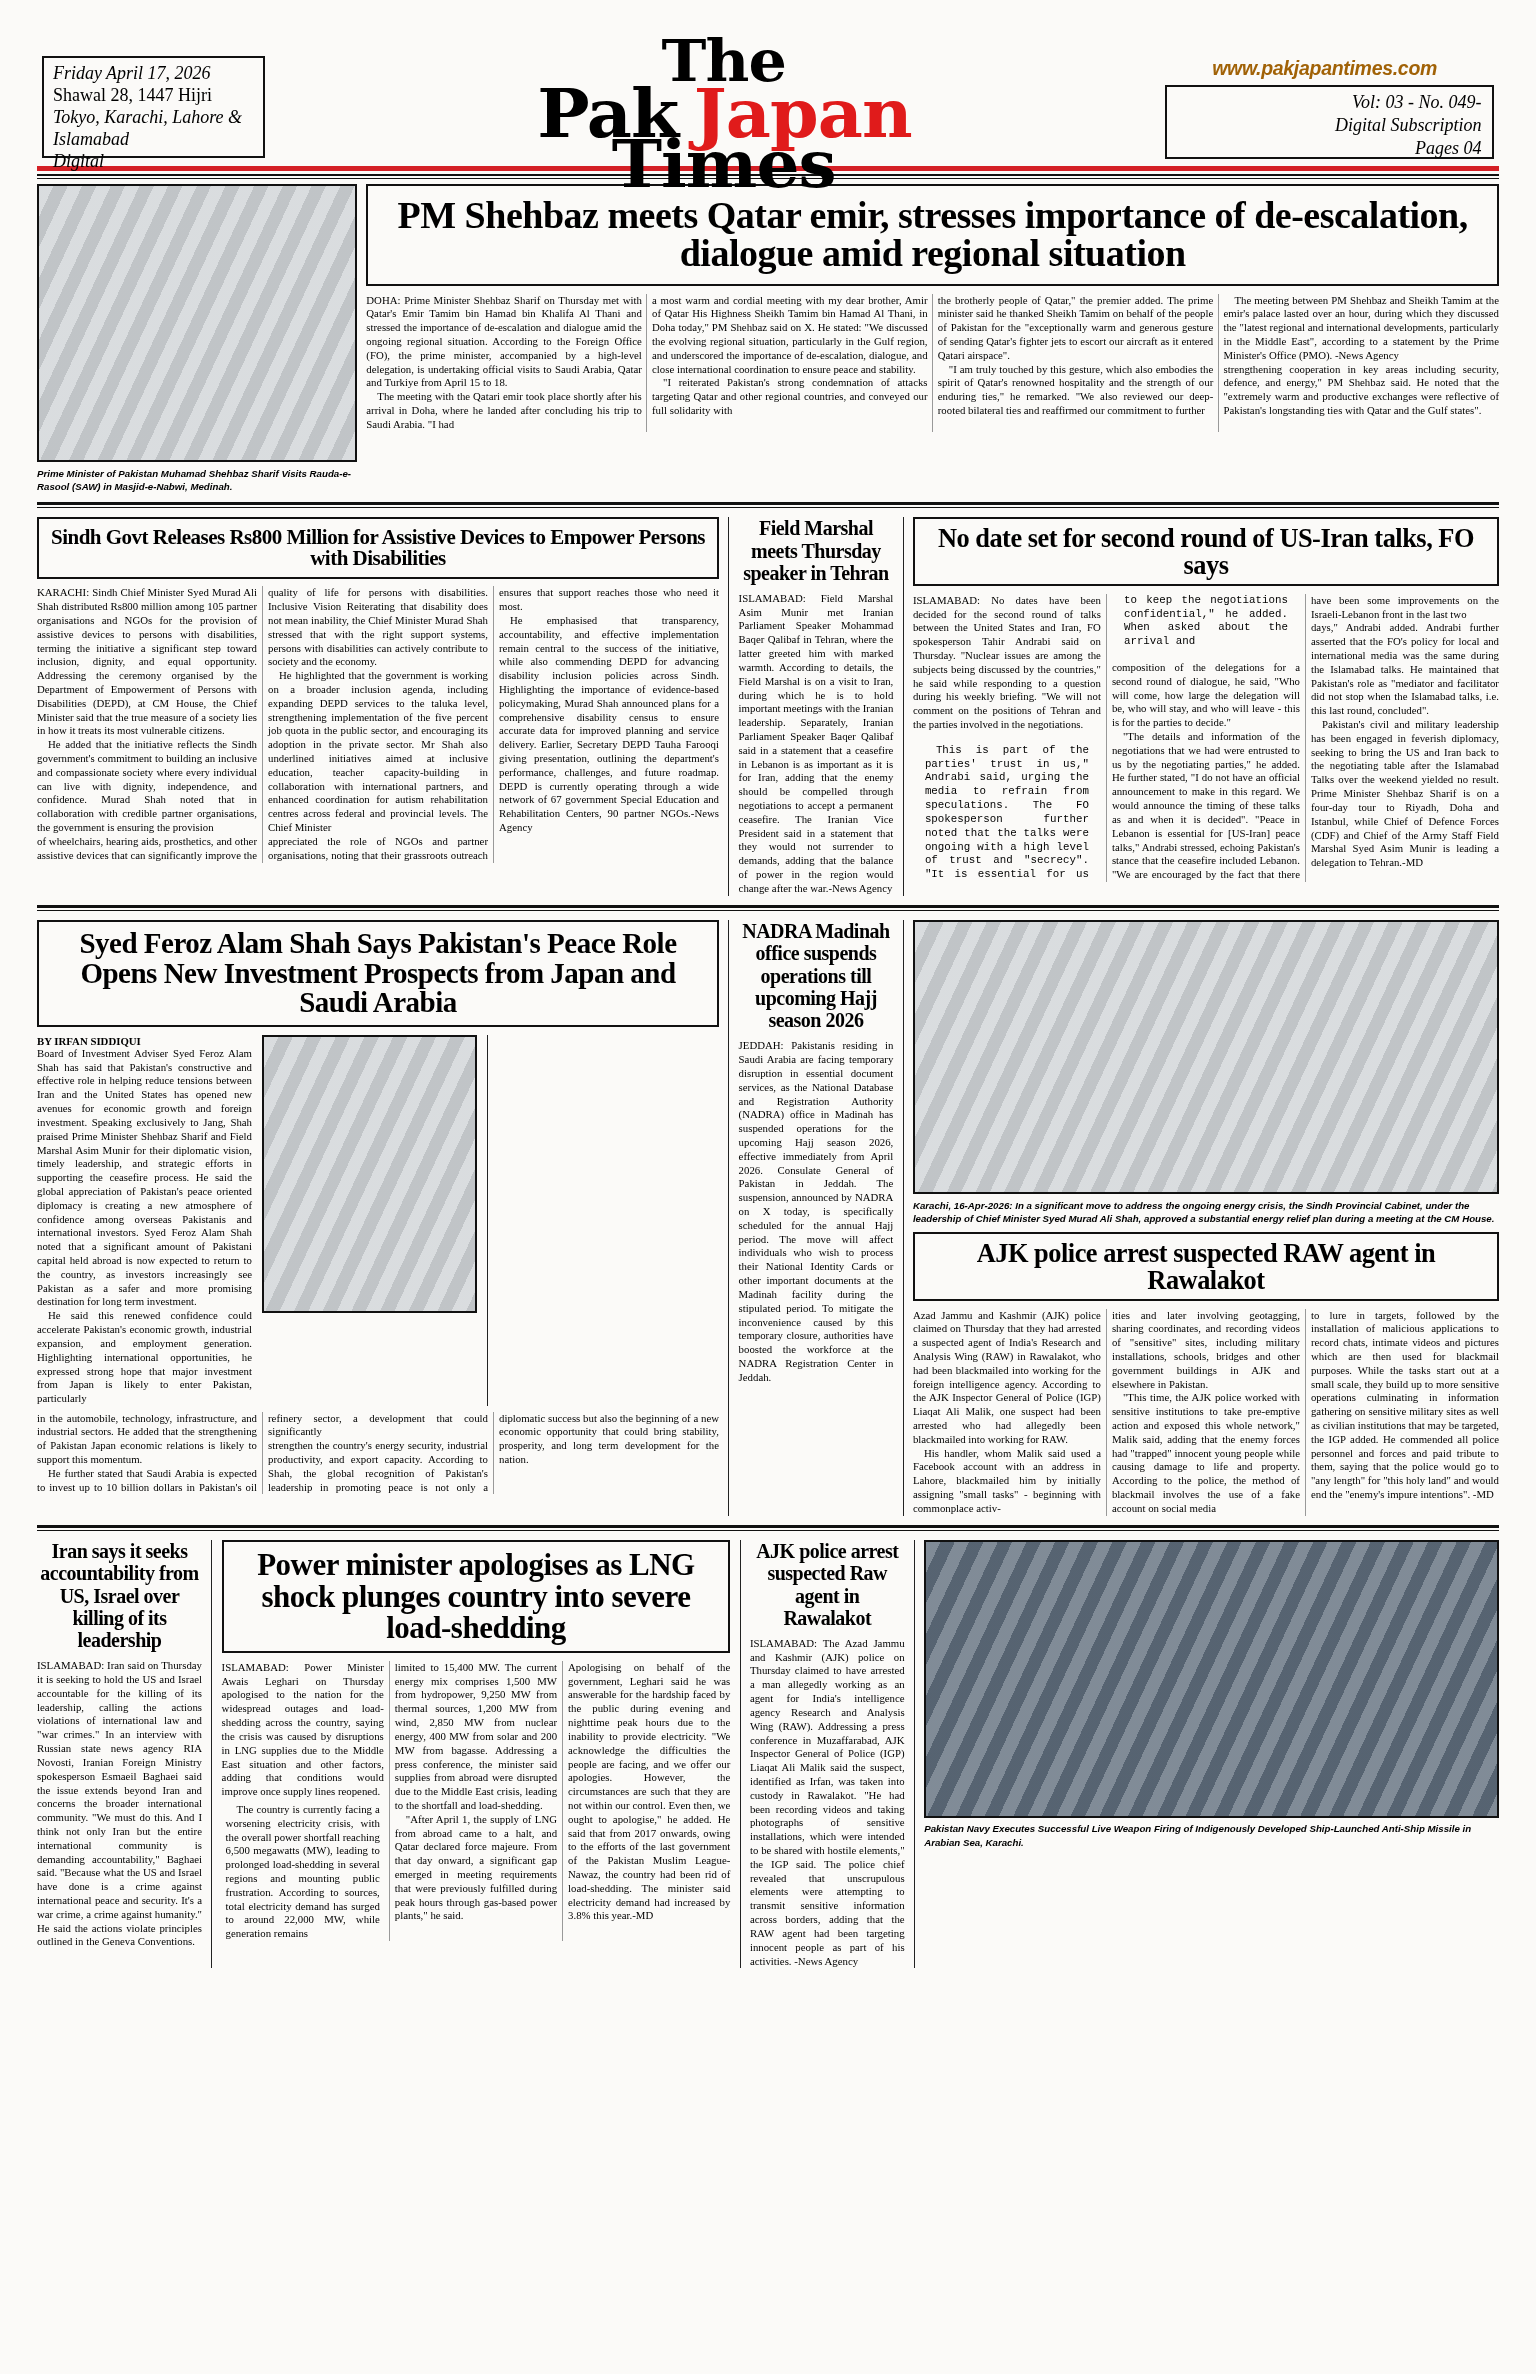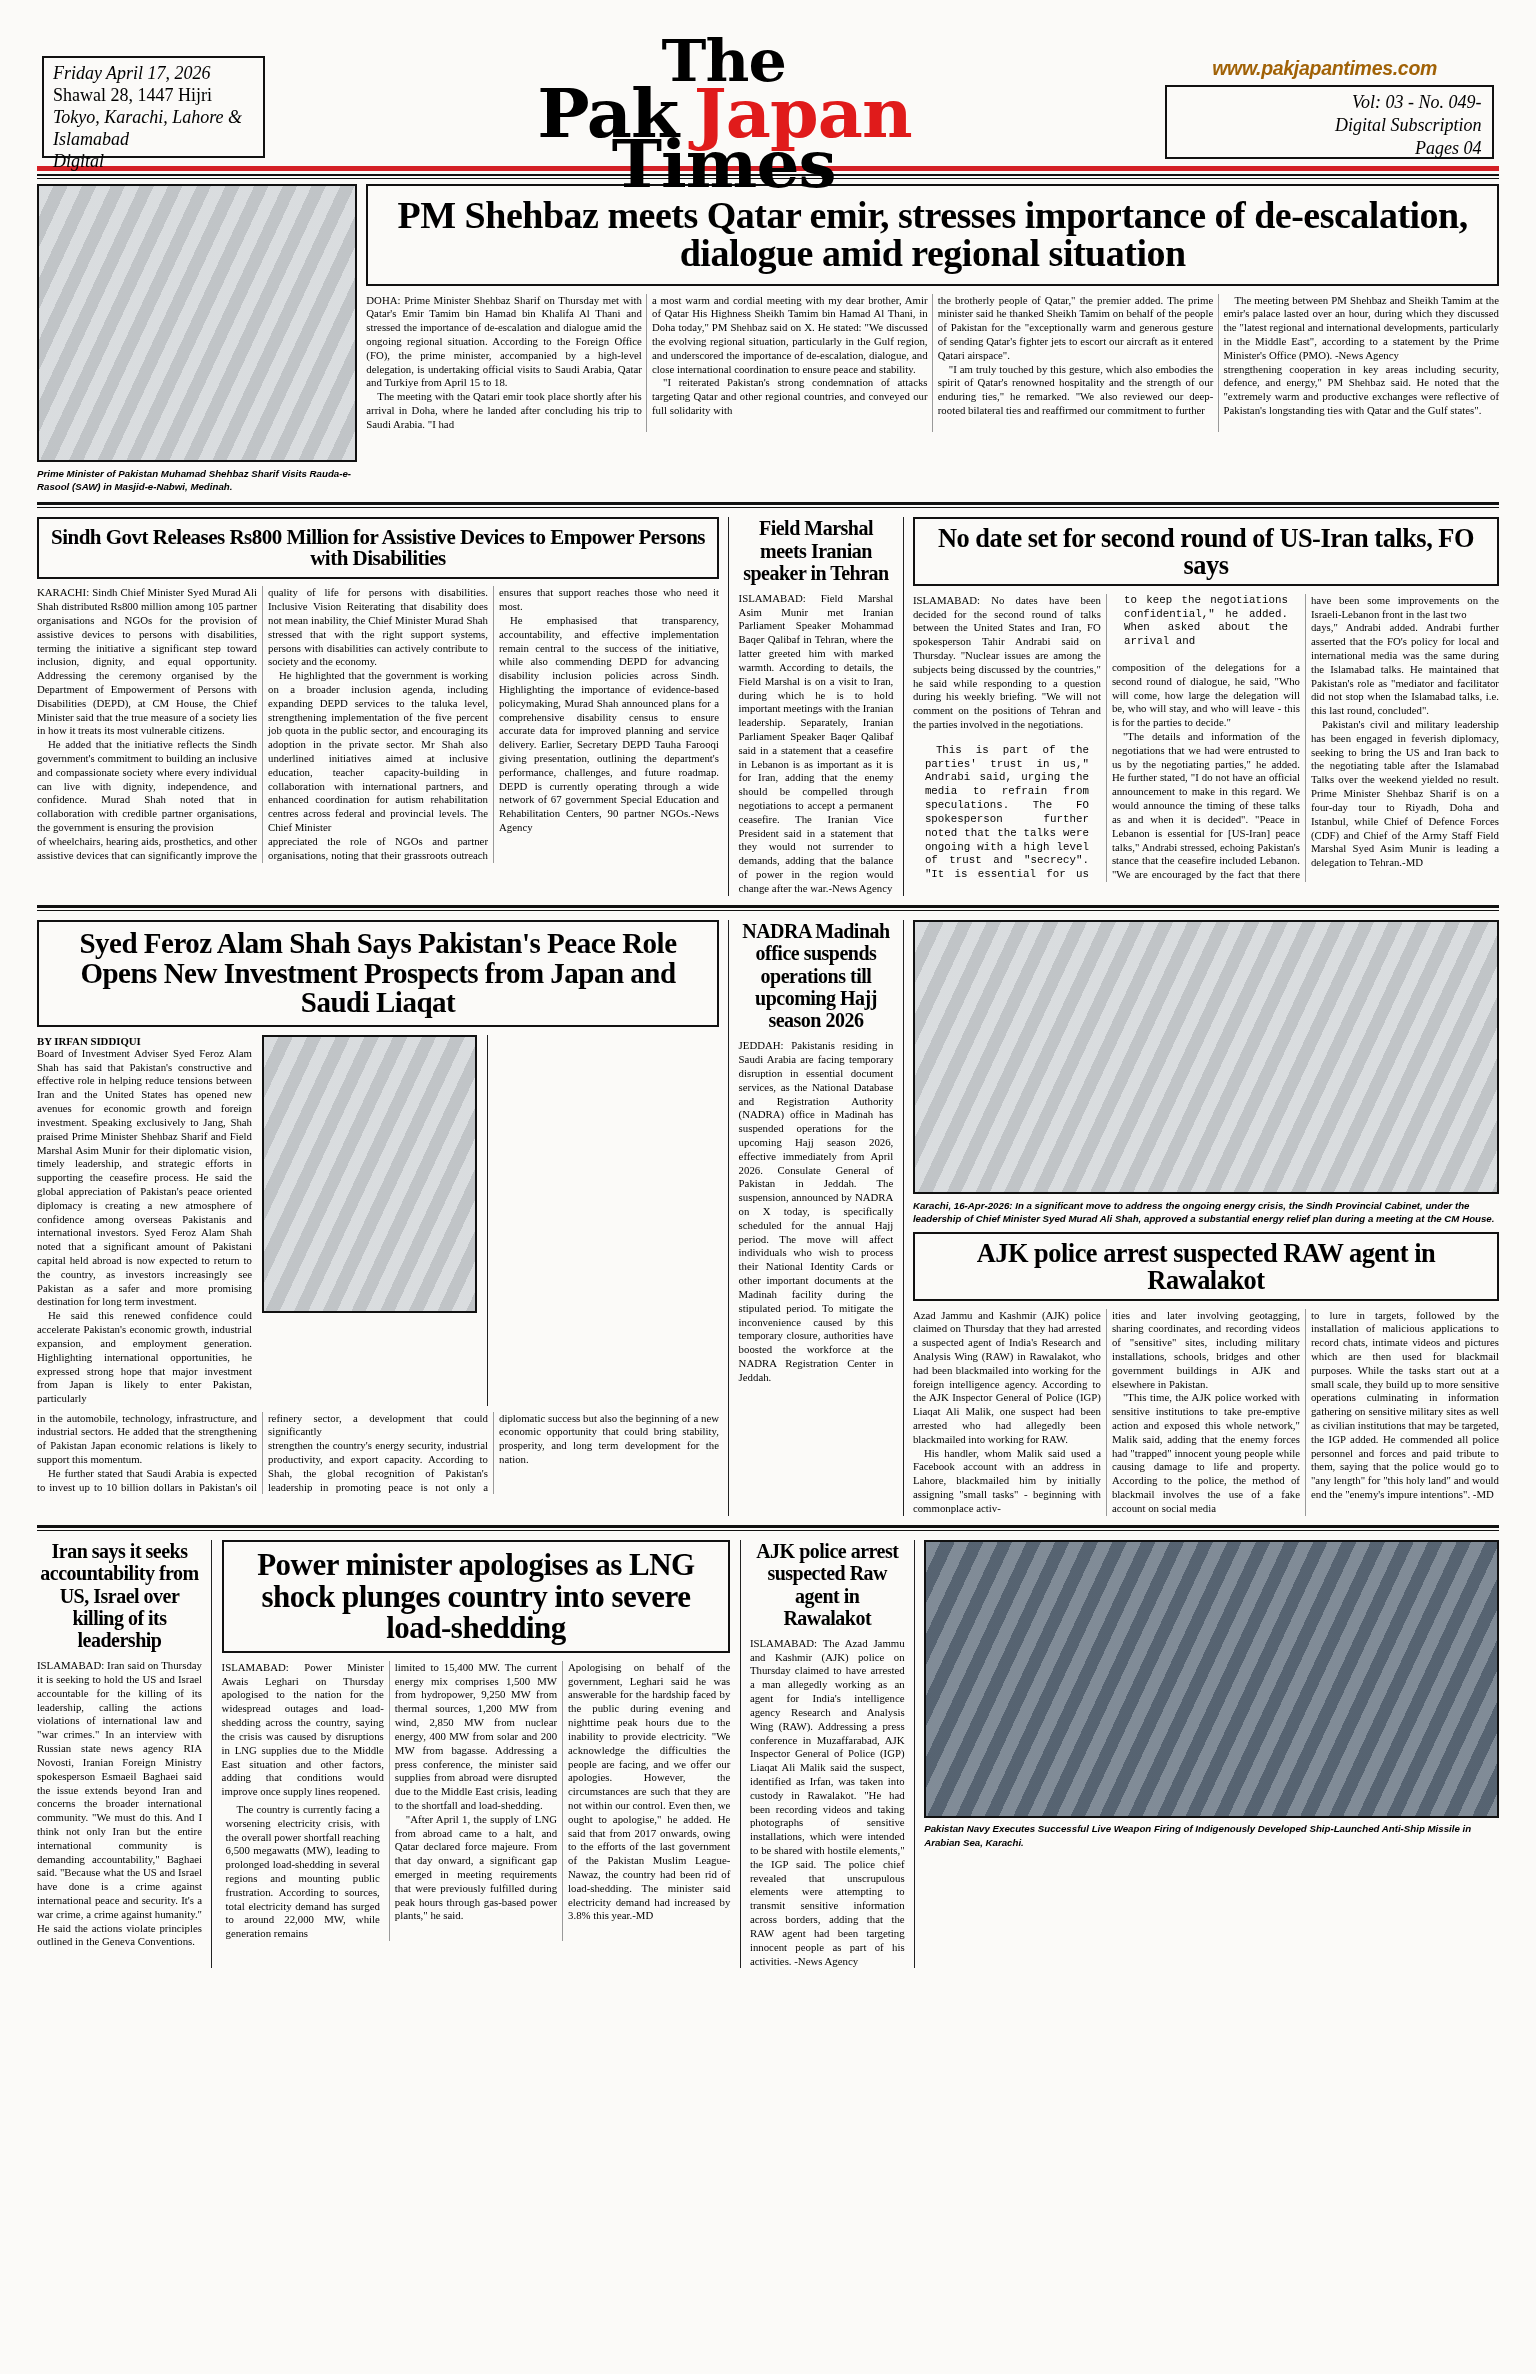--- a/index.html
+++ b/index.html
@@ -180,21 +180,21 @@
         <p style="margin:0;">KARACHI: Sindh Chief Minister Syed Murad Ali Shah distributed Rs800 million among 105 partner organisations and NGOs for the provision of assistive devices to persons with disabilities, terming the initiative a significant step toward inclusion, dignity, and equal opportunity. Addressing the ceremony organised by the Department of Empowerment of Persons with Disabilities (DEPD), at CM House, the Chief Minister said that the true measure of a society lies in how it treats its most vulnerable citizens.</p>
         <p style="margin:0;text-indent:11px;">He added that the initiative reflects the Sindh government's commitment to building an inclusive and compassionate society where every individual can live with dignity, independence, and confidence. Murad Shah noted that in collaboration with credible partner organisations, the government is ensuring the provision</p>
         <p style="margin:0;">of wheelchairs, hearing aids, prosthetics, and other assistive devices that can significantly improve the quality of life for persons with disabilities. Inclusive Vision Reiterating that disability does not mean inability, the Chief Minister Murad Shah stressed that with the right support systems, persons with disabilities can actively contribute to society and the economy.</p>
         <p style="margin:0;text-indent:11px;">He highlighted that the government is working on a broader inclusion agenda, including expanding DEPD services to the taluka level, strengthening implementation of the five percent job quota in the public sector, and encouraging its adoption in the private sector. Mr Shah also underlined initiatives aimed at inclusive education, teacher capacity-building in collaboration with international partners, and enhanced coordination for autism rehabilitation centres across federal and provincial levels. The Chief Minister</p>
         <p style="margin:0;">appreciated the role of NGOs and partner organisations, noting that their grassroots outreach ensures that support reaches those who need it most.</p>
         <p style="margin:0;text-indent:11px;">He emphasised that transparency, accountability, and effective implementation remain central to the success of the initiative, while also commending DEPD for advancing disability inclusion policies across Sindh. Highlighting the importance of evidence-based policymaking, Murad Shah announced plans for a comprehensive disability census to ensure accurate data for improved planning and service delivery. Earlier, Secretary DEPD Tauha Farooqi giving presentation, outlining the department's performance, challenges, and future roadmap. DEPD is currently operating through a wide network of 67 government Special Education and Rehabilitation Centers, 90 partner NGOs.-News Agency</p>
       </div>
     </div>
 
     <div class="b2-b vdiv" style="padding-left:9.3px;">
-      <div class="hl b2-b-hl">Field Marshal meets Iranian speaker in Tehran</div>
+      <div class="hl b2-b-hl">Field Marshal meets Thursday speaker in Tehran</div>
       <div class="bodytxt" style="margin-top:7.4px;">ISLAMABAD: Field Marshal Asim Munir met Iranian Parliament Speaker Mohammad Baqer Qalibaf in Tehran, where the latter greeted him with marked warmth. According to details, the Field Marshal is on a visit to Iran, during which he is to hold important meetings with the Iranian leadership. Separately, Iranian Parliament Speaker Baqer Qalibaf said in a statement that a ceasefire in Lebanon is as important as it is for Iran, adding that the enemy should be compelled through negotiations to accept a permanent ceasefire. The Iranian Vice President said in a statement that they would not surrender to demands, adding that the balance of power in the region would change after the war.-News Agency</div>
     </div>
 
     <div class="b2-c vdiv" style="padding-left:9.3px;">
       <div class="b2-c-hl-box">
         <div class="hl b2-c-hl">No date set for second round of US-Iran talks, FO says</div>
       </div>
       <div class="cols3 bodytxt" style="margin-top:7.4px;">
         <p style="margin:0;">ISLAMABAD: No dates have been decided for the second round of talks between the United States and Iran, FO spokesperson Tahir Andrabi said on Thursday. "Nuclear issues are among the subjects being discussed by the countries," he said while responding to a question during his weekly briefing. "We will not comment on the positions of Tehran and the parties involved in the negotiations.</p>
         <p style="margin:12px;text-indent:11px;font-family:Liberation Mono, monospace;">This is part of the parties' trust in us," Andrabi said, urging the media to refrain from speculations. The FO spokesperson further noted that the talks were ongoing with a high level of trust and "secrecy". "It is essential for us to keep the negotiations confidential," he added. When asked about the arrival and</p>
@@ -206,21 +206,21 @@
     </div>
   </div>
 
   <div class="sect-rule"></div>
   <div class="sect-rule2"></div>
 
   <div class="band3">
 
     <div class="b3-a">
       <div class="b3-a-hl-box">
-        <div class="hl b3-a-hl">Syed Feroz Alam Shah Says Pakistan's Peace Role Opens New Investment Prospects from Japan and Saudi Liaqat</div>
+        <div class="hl b3-a-hl">Syed Feroz Alam Shah Says Pakistan's Peace Role Opens New Investment Prospects from Japan and Saudi Arabia</div>
       </div>
       <div style="display:flex;gap:10.2px;margin-top:7.4px;">
         <div style="width:215px;">
           <div class="byline">BY IRFAN SIDDIQUI</div>
           <div class="bodytxt">Board of Investment Adviser Syed Feroz Alam Shah has said that Pakistan's constructive and effective role in helping reduce tensions between Iran and the United States has opened new avenues for economic growth and foreign investment. Speaking exclusively to Jang, Shah praised Prime Minister Shehbaz Sharif and Field Marshal Asim Munir for their diplomatic vision, timely leadership, and strategic efforts in supporting the ceasefire process. He said the global appreciation of Pakistan's peace oriented diplomacy is creating a new atmosphere of confidence among overseas Pakistanis and international investors. Syed Feroz Alam Shah noted that a significant amount of Pakistani capital held abroad is now expected to return to the country, as investors increasingly see Pakistan as a safer and more promising destination for long term investment.</div>
           <div class="bodytxt" style="text-indent:11px;">He said this renewed confidence could accelerate Pakistan's economic growth, industrial expansion, and employment generation. Highlighting international opportunities, he expressed strong hope that major investment from Japan is likely to enter Pakistan, particularly</div>
         </div>
         <div class="ph boxed" style="width:215px;height:278px;"></div>
         <div style="flex:1;" class="vdiv"></div>
       </div>

